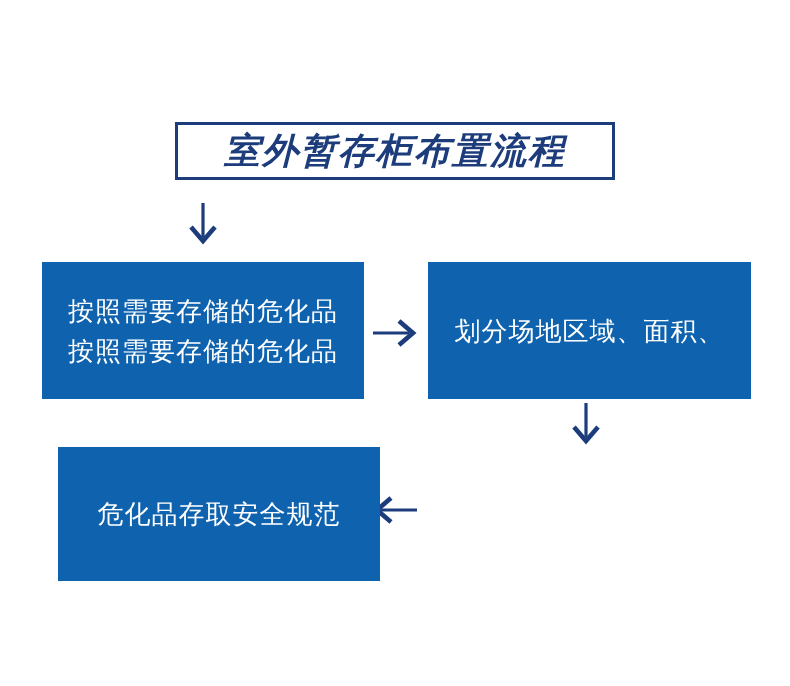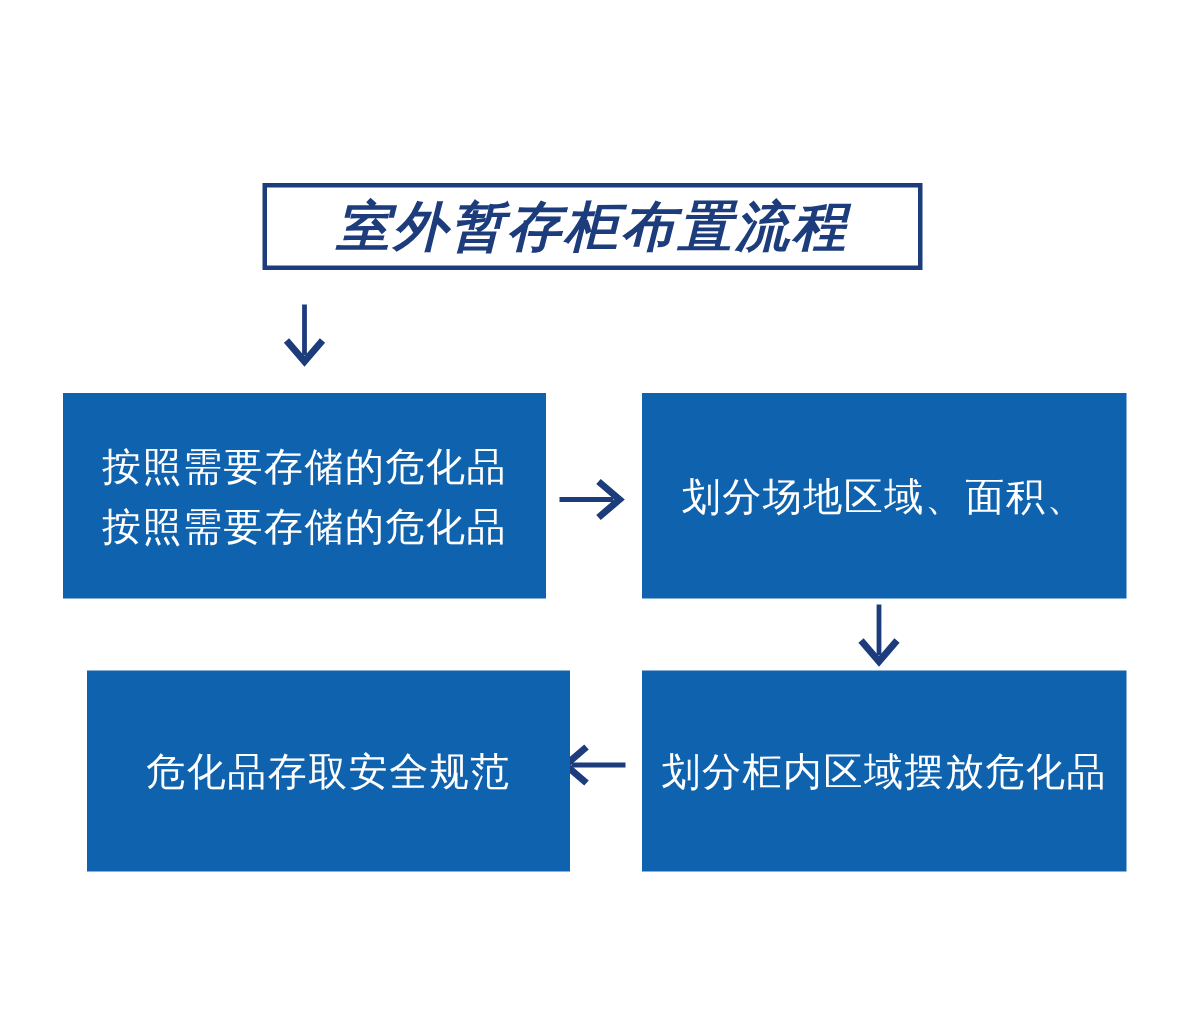--- a/index.html
+++ b/index.html
@@ -72,23 +72,20 @@
     <div class="line">划分场地区域、面积、</div>
   </div>
 
   <div class="arrow arrow-3">
     <svg width="40" height="44" viewBox="0 0 40 44">
       <line x1="20" y1="1" x2="20" y2="35" stroke="#1c3c7c" stroke-width="3.2"></line>
       <polyline points="8,25 20,39 32,25" fill="none" stroke="#1c3c7c" stroke-width="4.6" stroke-linecap="butt"></polyline>
     </svg>
   </div>
 
-  <div class="step step-3">
-    <div class="line">划分柜内区域摆放危化品</div>
-  </div>
 
   <div class="arrow arrow-4">
     <svg width="46" height="40" viewBox="0 0 46 40">
       <line x1="9" y1="20" x2="45" y2="20" stroke="#1c3c7c" stroke-width="3.2"></line>
       <polyline points="19,8 5,20 19,32" fill="none" stroke="#1c3c7c" stroke-width="4.6" stroke-linecap="butt"></polyline>
     </svg>
   </div>
 
   <div class="step step-4">
     <div class="line">危化品存取安全规范</div>

